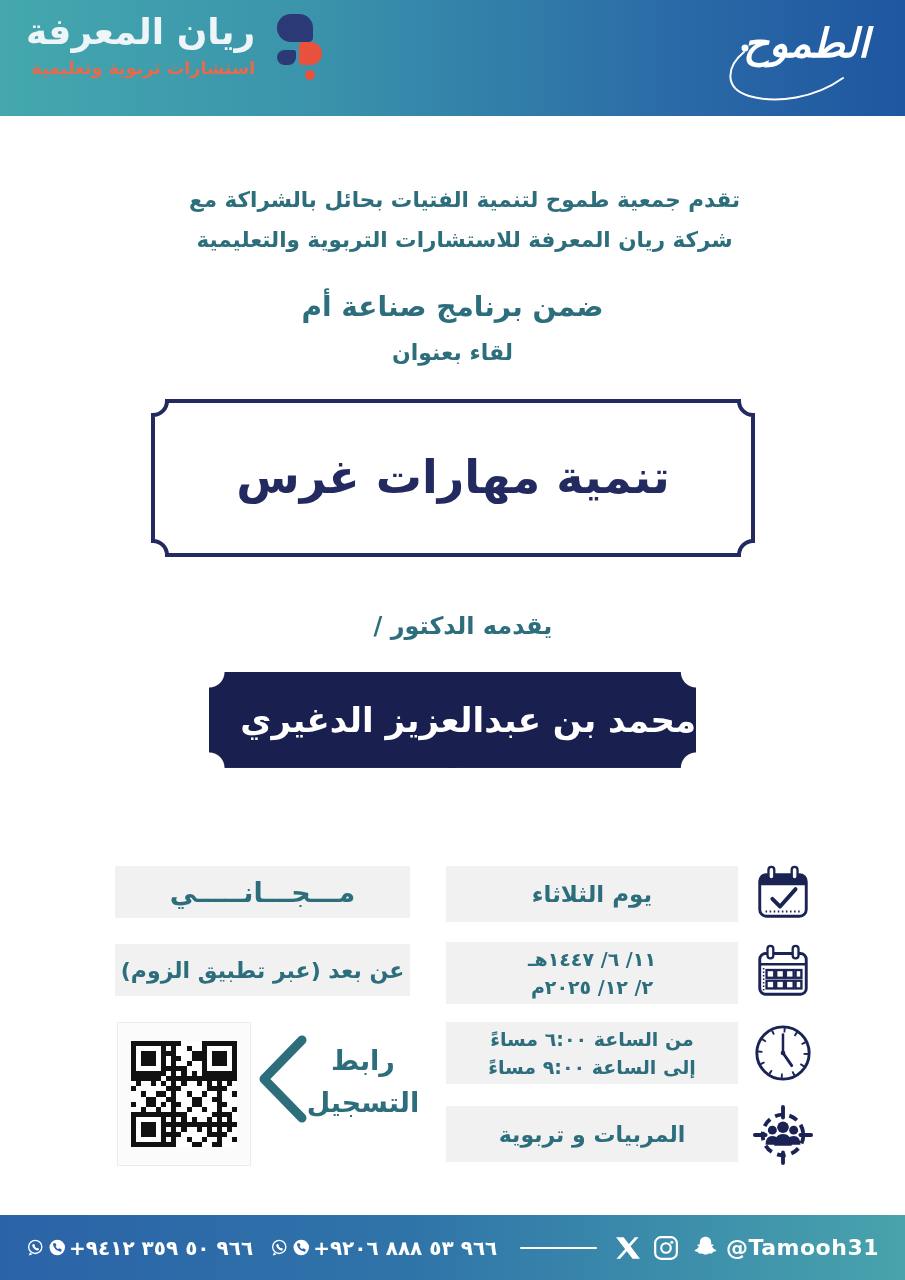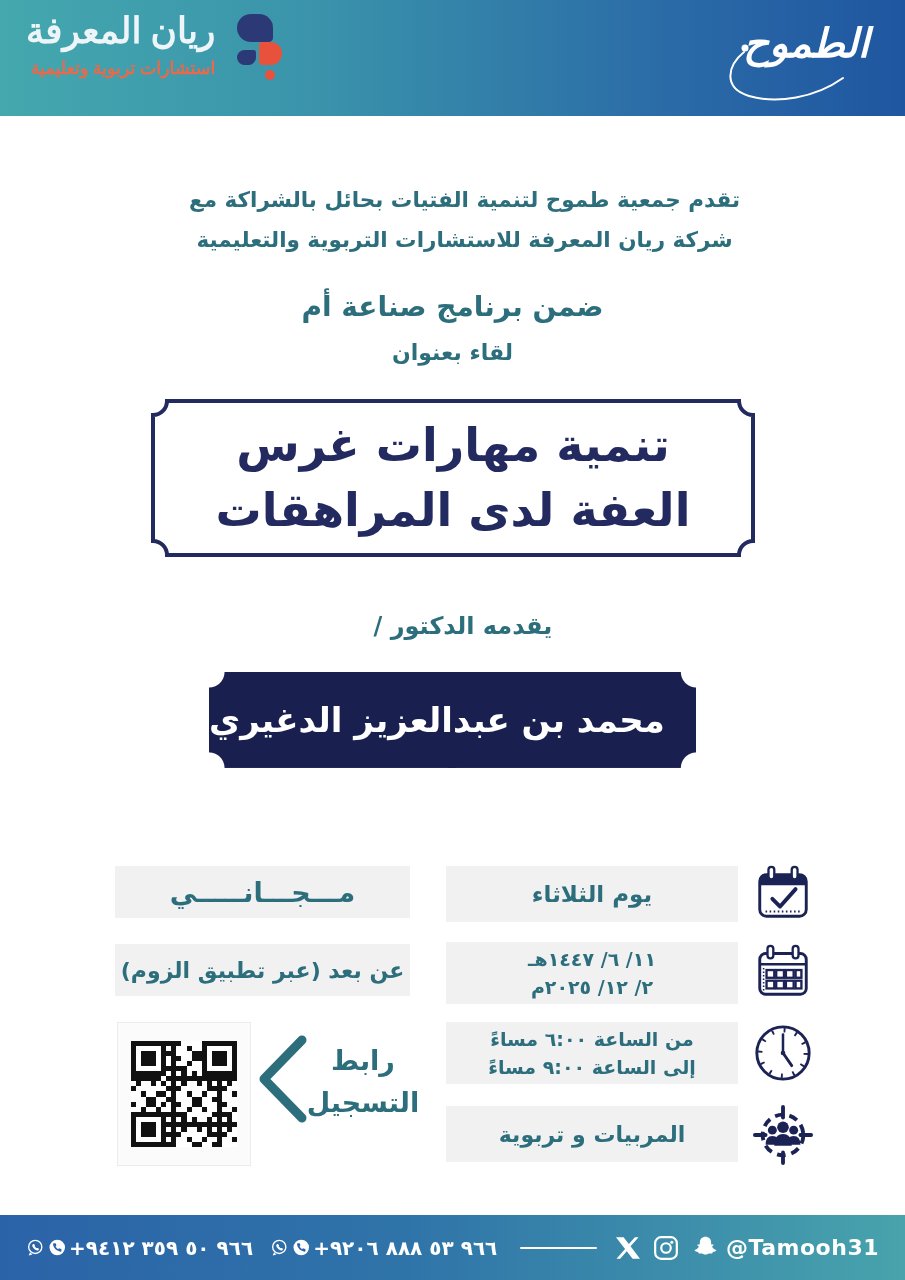--- a/index.html
+++ b/index.html
@@ -3,21 +3,21 @@
 <meta charset="utf-8">
 <style>
   html,body{margin:0;padding:0;}
   body{width:905px;height:1280px;background:#ffffff;font-family:"DejaVu Sans",sans-serif;position:relative;overflow:hidden;}
   .abs{position:absolute;}
 
   
   .topbar{position:absolute;left:0;top:0;width:905px;height:116px;
     background:linear-gradient(90deg,#44a8ae 0%,#3a93ab 35%,#2a6aa7 75%,#1f56a0 100%);}
   .brand-left{position:absolute;left:26px;top:12px;display:flex;align-items:flex-start;gap:10px;}
-  .brand-text{text-align:right;font-family:Liberation Serif, serif;}
+  .brand-text{text-align:right;}
   .brand-title{color:#eef5f9;font-weight:bold;font-size:36px;line-height:1.1;letter-spacing:1px;}
   .brand-sub{color:#e66a4b;font-weight:bold;font-size:17.5px;margin-top:6px;}
   .brand-mark{position:relative;width:58px;height:78px;}
   .brand-mark .m1{position:absolute;left:12px;top:2px;width:36px;height:28px;background:#2b3a77;border-radius:16px 16px 5px 16px;}
   .brand-mark .m2{position:absolute;left:34px;top:30px;width:23px;height:23px;background:#e8523c;border-radius:4px 12px 12px 4px;}
   .brand-mark .m3{position:absolute;left:12px;top:38px;width:19px;height:15px;background:#2b3a77;border-radius:9px 3px 9px 9px;}
   .brand-mark .m4{position:absolute;left:40px;top:58px;width:10px;height:10px;background:#e8523c;border-radius:50%;}
   .calli-wrap{position:absolute;right:28px;top:6px;width:160px;height:106px;}
   .calli-text{position:absolute;right:8px;top:14px;color:#ffffff;font-weight:bold;font-size:40px;font-style:italic;}
   .calli-swoosh{position:absolute;right:18px;top:34px;}
@@ -31,21 +31,21 @@
 
   
   .frame{left:150px;top:398px;width:606px;height:160px;}
   .frame svg{position:absolute;left:0;top:0;}
   .frame .title-lines{position:absolute;left:0;top:0;width:100%;height:100%;display:flex;flex-direction:column;align-items:center;justify-content:center;
     font-size:46px;font-weight:bold;line-height:1.42;text-align:center;}
 
   
   .presenter-label{top:612px;left:11px;width:904px;text-align:center;font-size:24px;font-weight:bold;}
   .nameplate{left:209px;top:672px;width:487px;height:96px;color:#ffffff;font-size:34px;font-weight:bold;
-    display:flex;align-items:center;justify-content:flex-end;
+    display:flex;align-items:center;justify-content:flex-start;
     background:
       radial-gradient(circle at 0 0,transparent 15px,#191f4e 16px) top left/51% 51% no-repeat,
       radial-gradient(circle at 100% 0,transparent 15px,#191f4e 16px) top right/51% 51% no-repeat,
       radial-gradient(circle at 0 100%,transparent 15px,#191f4e 16px) bottom left/51% 51% no-repeat,
       radial-gradient(circle at 100% 100%,transparent 15px,#191f4e 16px) bottom right/51% 51% no-repeat;}
 
   
   .pill{background:#f1f1f2;color:#2d6e7d;font-weight:bold;display:flex;flex-direction:column;
     align-items:center;justify-content:center;text-align:center;}
   .pill .sub{line-height:1.5;}
@@ -105,21 +105,20 @@
   </div>
   <div class="abs program teal" dir="rtl">ضمن برنامج صناعة أم</div>
   <div class="abs meeting teal" dir="rtl">لقاء بعنوان</div>
 
   <div class="abs frame">
     <svg width="606" height="160" viewBox="0 0 606 160">
       <path d="M17 3 H589 A14 14 0 0 0 603 17 V143 A14 14 0 0 0 589 157 H17 A14 14 0 0 0 3 143 V17 A14 14 0 0 0 17 3 Z" fill="#ffffff" stroke="#232a60" stroke-width="4"></path>
     </svg>
     <div class="title-lines navy" dir="rtl">
       <span>تنمية مهارات غرس</span>
-      <span>العفة لدى المراهقات</span>
     </div>
   </div>
 
   <div class="abs presenter-label teal" dir="rtl">يقدمه الدكتور /</div>
   <div class="abs nameplate" dir="rtl">
     <span>محمد بن عبدالعزيز الدغيري</span>
   </div>
 
   <div class="abs pill r-pill" style="top:866px;height:56px;font-size:23px;" dir="rtl">
     <span>يوم الثلاثاء</span>

